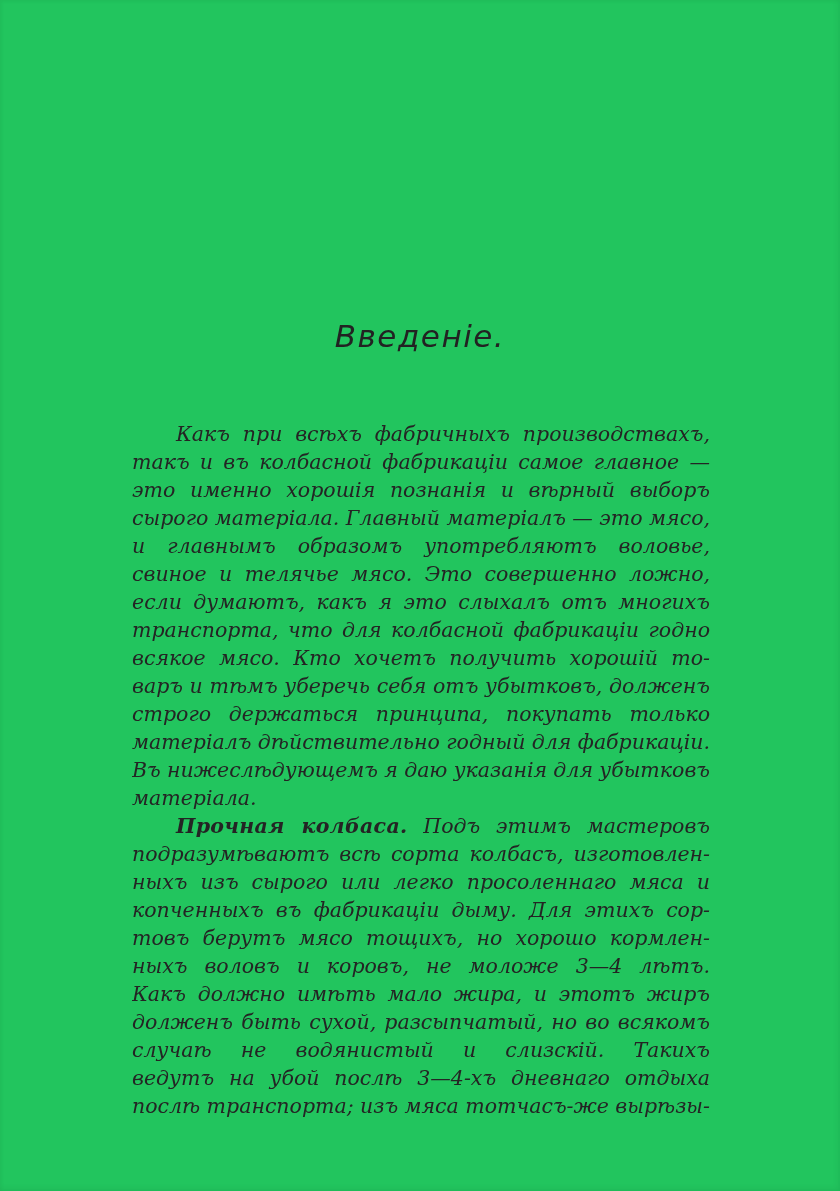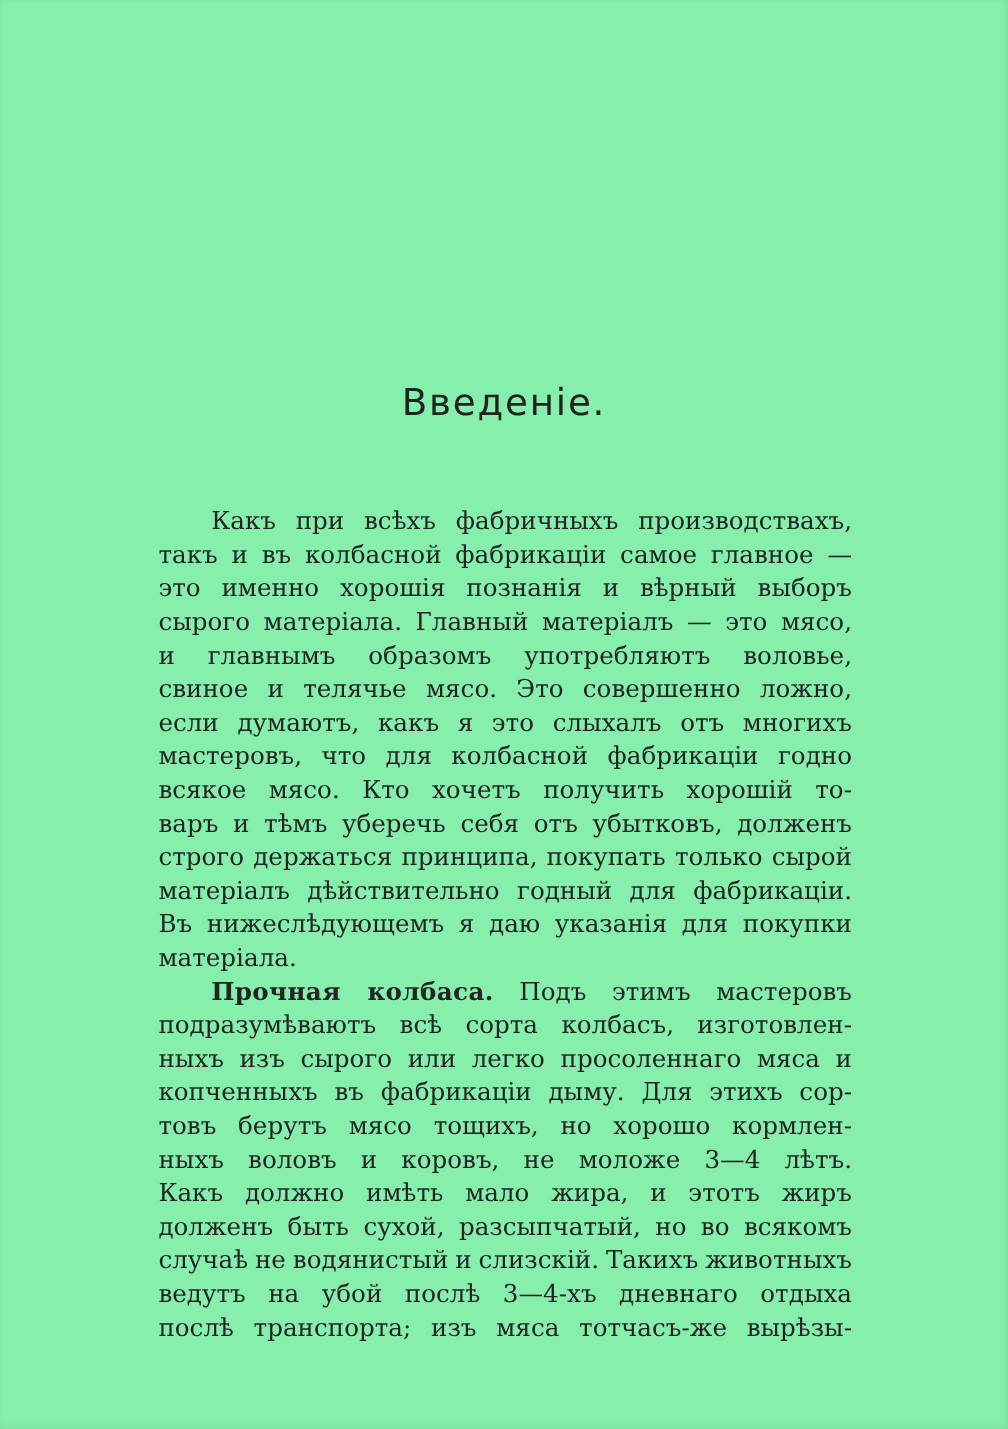--- a/index.html
+++ b/index.html
@@ -5,25 +5,26 @@
   html, body {
     margin: 0;
     padding: 0;
     background: #e8e8e8;
   }
   .page {
     position: relative;
     width: 840px;
     height: 1191px;
     margin: 0 auto;
-    background: #86efac;
+    background: #22c55e;
     box-shadow: inset -2px -2px 6px rgba(0,0,0,0.06), inset 1px 1px 4px rgba(0,0,0,0.03);
     color: #1f1f1f;
     font-family: "DejaVu Serif", "Liberation Serif", serif;
     overflow: hidden;
+    font-style: italic;
   }
   .title {
     position: absolute;
     top: 318px;
     left: 0;
     width: 840px;
     margin: 0;
     text-align: center;
     font-family: "DejaVu Sans", "Liberation Sans", sans-serif;
     font-weight: normal;
@@ -69,26 +70,26 @@
   <div class="body-text">
 
     <div class="para">
       <div class="line indent">Какъ при всѣхъ фабричныхъ производствахъ,</div>
       <div class="line">такъ и въ колбасной фабрикаціи самое главное —</div>
       <div class="line">это именно хорошія познанія и вѣрный выборъ</div>
       <div class="line">сырого матеріала. Главный матеріалъ — это мясо,</div>
       <div class="line">и главнымъ образомъ употребляютъ воловье,</div>
       <div class="line">свиное и телячье мясо. Это совершенно ложно,</div>
       <div class="line">если думаютъ, какъ я это слыхалъ отъ многихъ</div>
-      <div class="line">мастеровъ, что для колбасной фабрикаціи годно</div>
+      <div class="line">транспорта, что для колбасной фабрикаціи годно</div>
       <div class="line">всякое мясо. Кто хочетъ получить хорошій то-</div>
       <div class="line">варъ и тѣмъ уберечь себя отъ убытковъ, долженъ</div>
       <div class="line">строго держаться принципа, покупать только сырой</div>
       <div class="line">матеріалъ дѣйствительно годный для фабрикаціи.</div>
-      <div class="line">Въ нижеслѣдующемъ я даю указанія для покупки</div>
+      <div class="line">Въ нижеслѣдующемъ я даю указанія для убытковъ</div>
       <div class="line para-end">матеріала.</div>
     </div>
 
     <div class="para">
       <div class="line indent"><span class="lead-bold">Прочная колбаса.</span> <span>Подъ этимъ мастеровъ</span></div>
       <div class="line">подразумѣваютъ всѣ сорта колбасъ, изготовлен-</div>
       <div class="line">ныхъ изъ сырого или легко просоленнаго мяса и</div>
       <div class="line">копченныхъ въ фабрикаціи дыму. Для этихъ сор-</div>
       <div class="line">товъ берутъ мясо тощихъ, но хорошо кормлен-</div>
       <div class="line">ныхъ воловъ и коровъ, не моложе 3—4 лѣтъ.</div>

